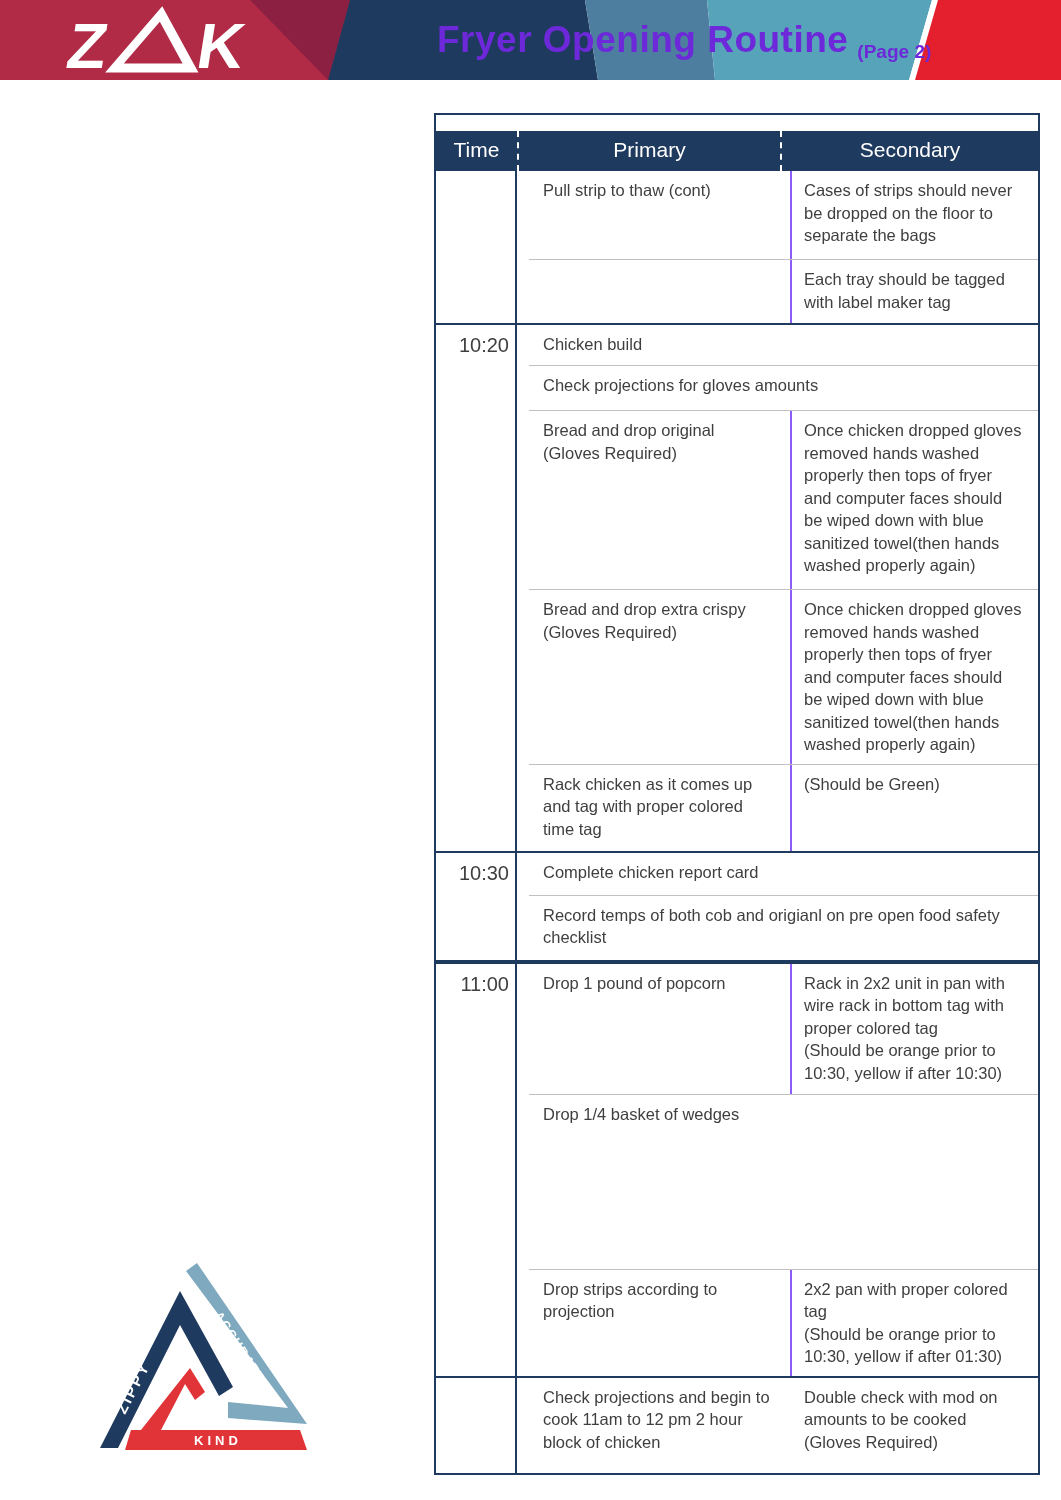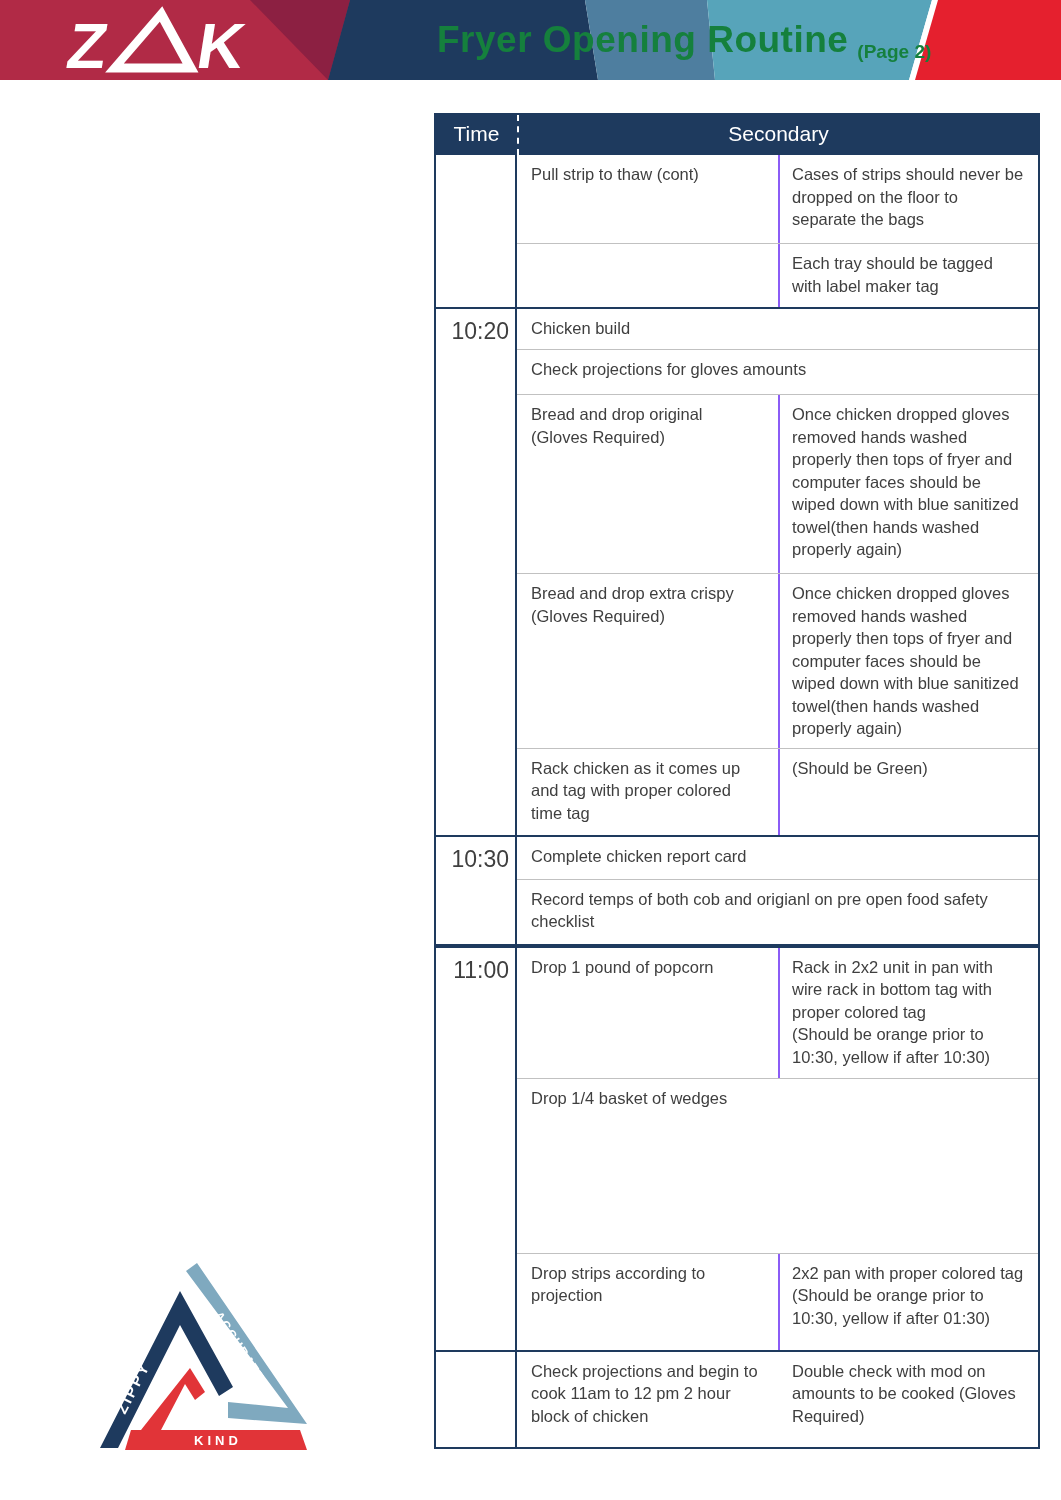--- a/index.html
+++ b/index.html
@@ -5,40 +5,40 @@
   html,body{margin:0;padding:0;}
   body{
     width:1061px;height:1500px;position:relative;background:#ffffff;
     font-family:"Liberation Sans","DejaVu Sans",sans-serif;overflow:hidden;
   }
   
   .banner{position:absolute;left:0;top:0;width:1061px;height:80px;}
   .banner svg{display:block;}
   .title-wrap{
     position:absolute;left:437px;top:0;height:80px;display:flex;align-items:center;
-    color:#15803d;white-space:nowrap;
+    color:#6d28d9;white-space:nowrap;
   }
   .title-main{font-size:37px;font-weight:bold;letter-spacing:.5px;}
   .title-page{font-size:19px;font-weight:bold;margin-left:9px;position:relative;top:12px;}
   
   .sop-table{
     position:absolute;left:434px;top:113px;width:606px;
     border:2px solid #1E3A5E;box-sizing:border-box;background:#fff;
   }
-  .thead{display:flex;background:#1E3A5E;color:#fff;height:40px;}
+  .thead{display:flex;background:#1E3A5E;color:#fff;height:40px;margin-top:16px;}
   .th{box-sizing:border-box;height:40px;line-height:38px;text-align:center;font-size:21px;}
   .th-time{width:81px;}
   .th-primary{width:263px;border-left:2px dashed #ffffff;}
   .th-secondary{flex:1;border-left:2px dashed #ffffff;}
-  .group{display:flex;border-top:2px solid #1E3A5E;}
+  .group{display:flex;border-top:2px solid #1E3A5E;gap:12px;}
   .group:first-child{border-top:none;}
   .group.thick{border-top-width:4px;}
   .time-cell{
     flex:0 0 81px;box-sizing:border-box;border-right:2px solid #1E3A5E;
-    text-align:right;padding:9px 6px 0 0;font-size:23px;color:#3F3F3F;
+    text-align:right;padding:9px 6px 0 0;font-size:20px;color:#3F3F3F;
   }
   .rows{flex:1;display:flex;flex-direction:column;min-width:0;}
   .row{display:flex;}
   .row.sub{border-top:1.5px solid #C1C1C1;}
   .cell{
     box-sizing:border-box;padding:8px 14px 8px 14px;
     font-size:16.5px;line-height:22.5px;color:#3F3F3F;white-space:pre-line;
   }
   .cell.primary{width:261px;flex:0 0 261px;}
   .cell.secondary{flex:1;border-left:2px solid #8b5cf6;padding-left:12px;}
@@ -70,20 +70,21 @@
   </svg>
   <div class="title-wrap">
     <span class="title-main">Fryer Opening Routine</span>
     <span class="title-page">(Page 2)</span>
   </div>
 </div>
 
 <div class="sop-table">
   <div class="thead">
     <div class="th th-time">Time</div>
+    <div class="th th-primary">Primary</div>
     <div class="th th-secondary">Secondary</div>
   </div>
   <div>
       <div class="group">
         <div class="time-cell"></div>
         <div class="rows">
           <div class="row" style="min-height: 88px;">
             <div class="cell primary">Pull strip to thaw (cont)</div>
             <div class="cell secondary">Cases of strips should never be dropped on the floor to separate the bags</div>
           </div>

